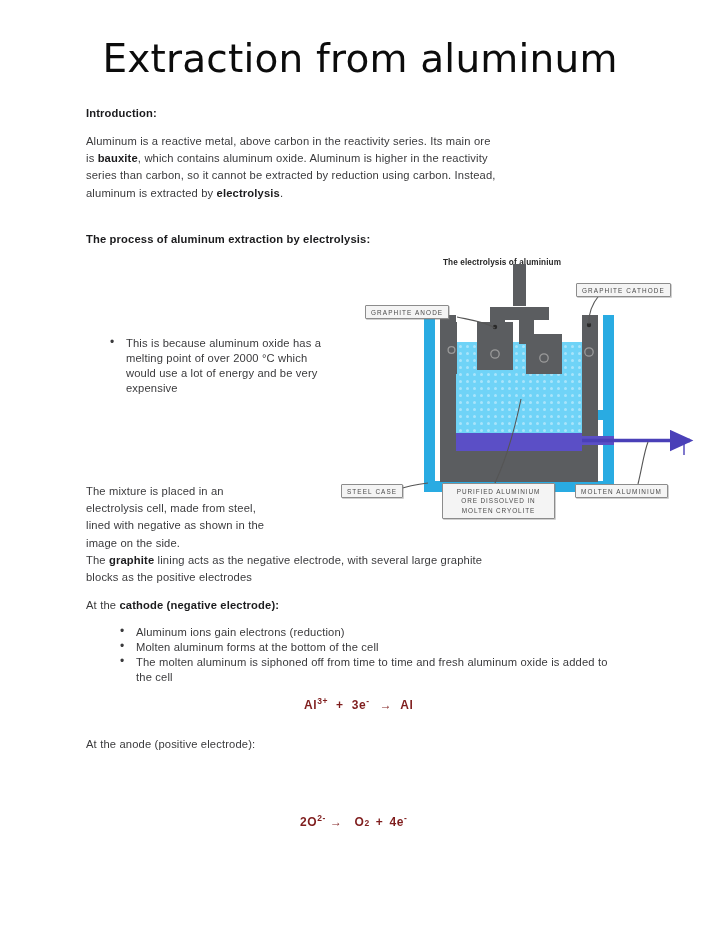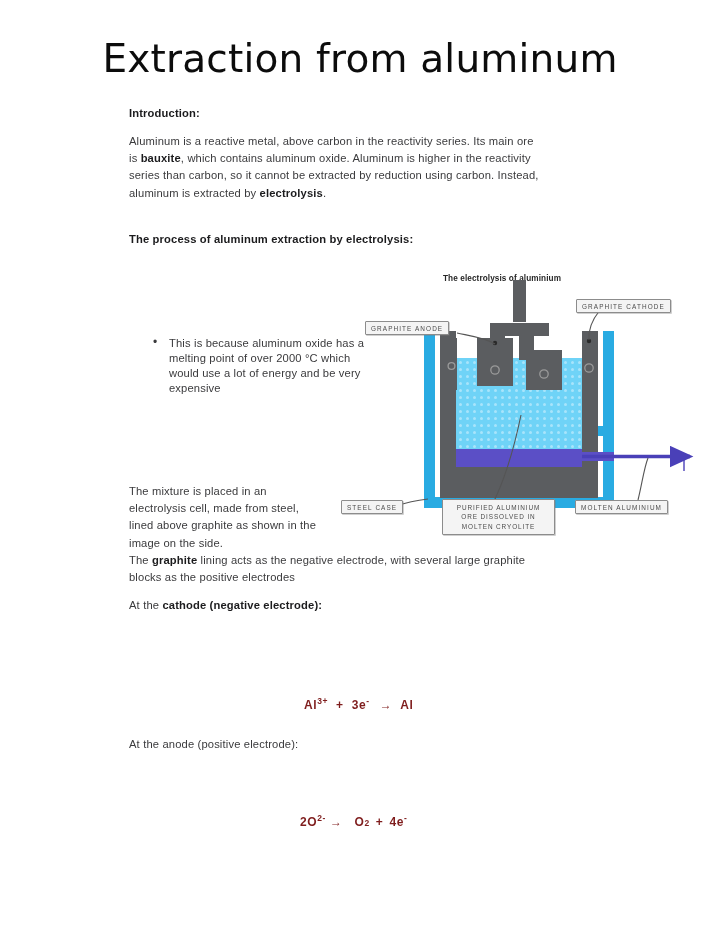--- a/index.html
+++ b/index.html
@@ -34,21 +34,20 @@
     font-family: "DejaVu Sans", sans-serif;
   }
 
   
   .txt {
     position: absolute;
     font-size: 11.2px;
     line-height: 17.2px;
     color: #3a3a3c;
     letter-spacing: 0.15px;
-    margin-left: 43px;
   }
   .txt b, .bold {
     font-weight: bold;
     color: #1c1c1e;
   }
   .heading {
     font-weight: bold;
     color: #1b1b1d;
   }
 
@@ -82,21 +81,20 @@
   .sub { font-size: 8.5px; }
   .sup { font-size: 8.5px; vertical-align: super; }
 
   
   .diagram {
     position: absolute;
     left: 338px;
     top: 252px;
     width: 372px;
     height: 290px;
-    margin-top: 16px;
   }
   .diag-title {
     position: absolute;
     left: 105px;
     top: 6px;
     font-size: 8.2px;
     font-weight: bold;
     color: #262626;
     white-space: nowrap;
     letter-spacing: 0.1px;
@@ -150,33 +148,40 @@
 
   <div class="txt" style="left:96px; top:336px; width:226px;">
     <ul class="bullets">
       <li>This is because aluminum oxide has a melting point of over 2000 °C which would use a lot of energy and be very expensive</li>
     </ul>
   </div>
 
   <div class="txt" style="left:86px; top:483px; width:250px;">
     <span>The mixture is placed in an</span><br>
     <span>electrolysis cell, made from steel,</span><br>
-    <span>lined above graphite as shown in the</span><br>
+    <span>lined with negative as shown in the</span><br>
     <span>image on the side.</span>
   </div>
 
   <div class="txt" style="left:86px; top:552px; width:545px;">
     <span>The </span><b>graphite</b><span> lining acts as the negative electrode, with several large graphite</span><br>
     <span>blocks as the positive electrodes</span>
   </div>
 
   <div class="txt" style="left:86px; top:597px;">
     <span>At the </span><b>cathode</b><b> (negative electrode):</b>
   </div>
 
+  <div class="txt" style="left:106px; top:625px; width:520px;">
+    <ul class="bullets">
+      <li>Aluminum ions gain electrons (reduction)</li>
+      <li>Molten aluminum forms at the bottom of the cell</li>
+      <li>The molten aluminum is siphoned off from time to time and fresh aluminum oxide is added to the cell</li>
+    </ul>
+  </div>
 
   <div class="eq" style="left:304px; top:696px;">
     <span>Al</span><span class="sup">3+</span><span style="padding:0 4px"></span><span>+</span><span style="padding:0 4px"></span><span>3e</span><span class="sup">-</span><span style="padding:0 5px"></span><span>→</span><span style="padding:0 4px"></span><span>Al</span>
   </div>
 
   <div class="txt" style="left:86px; top:736px;">At the anode (positive electrode):</div>
 
 
   <div class="eq" style="left:300px; top:813px;">
     <span>2O</span><span class="sup">2-</span><span style="padding:0 2px"></span><span>→</span><span style="padding:0 6px"></span><span>O</span><span class="sub">2</span><span style="padding:0 3px"></span><span>+</span><span style="padding:0 3px"></span><span>4e</span><span class="sup">-</span>

